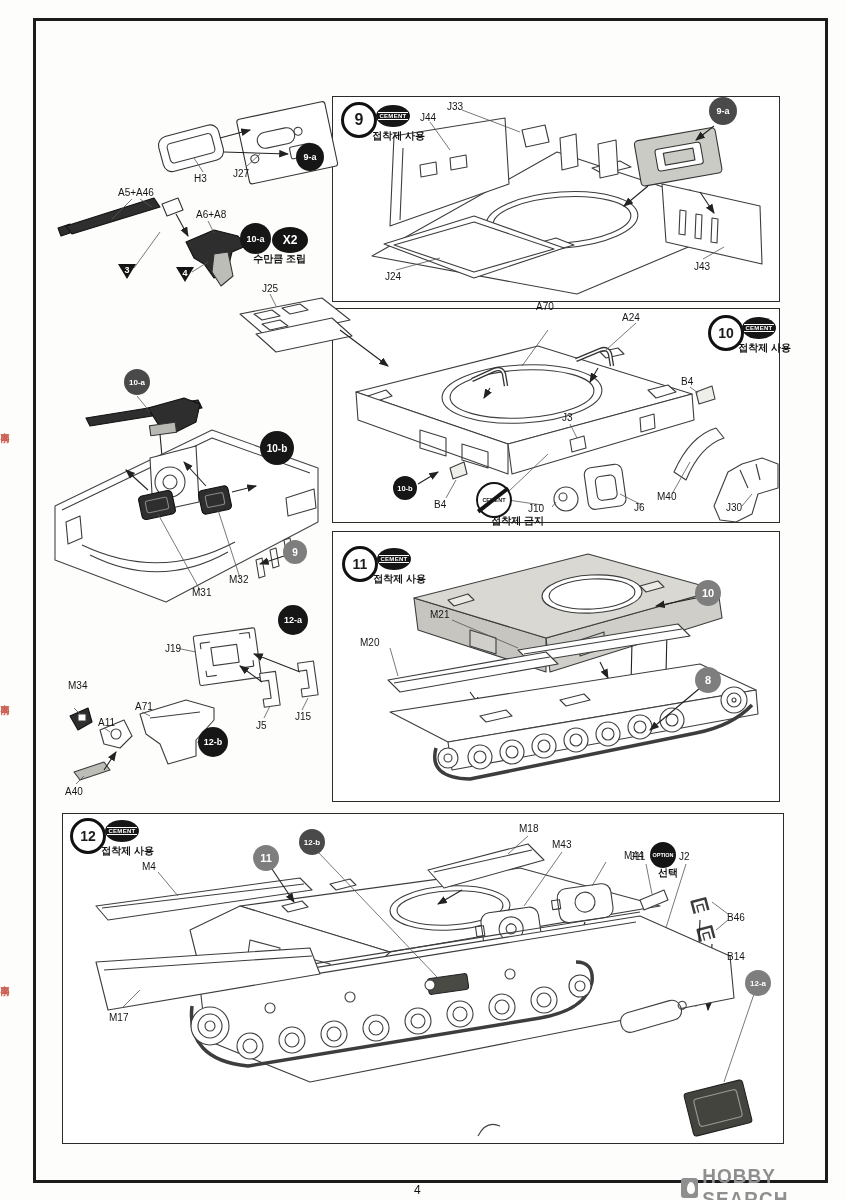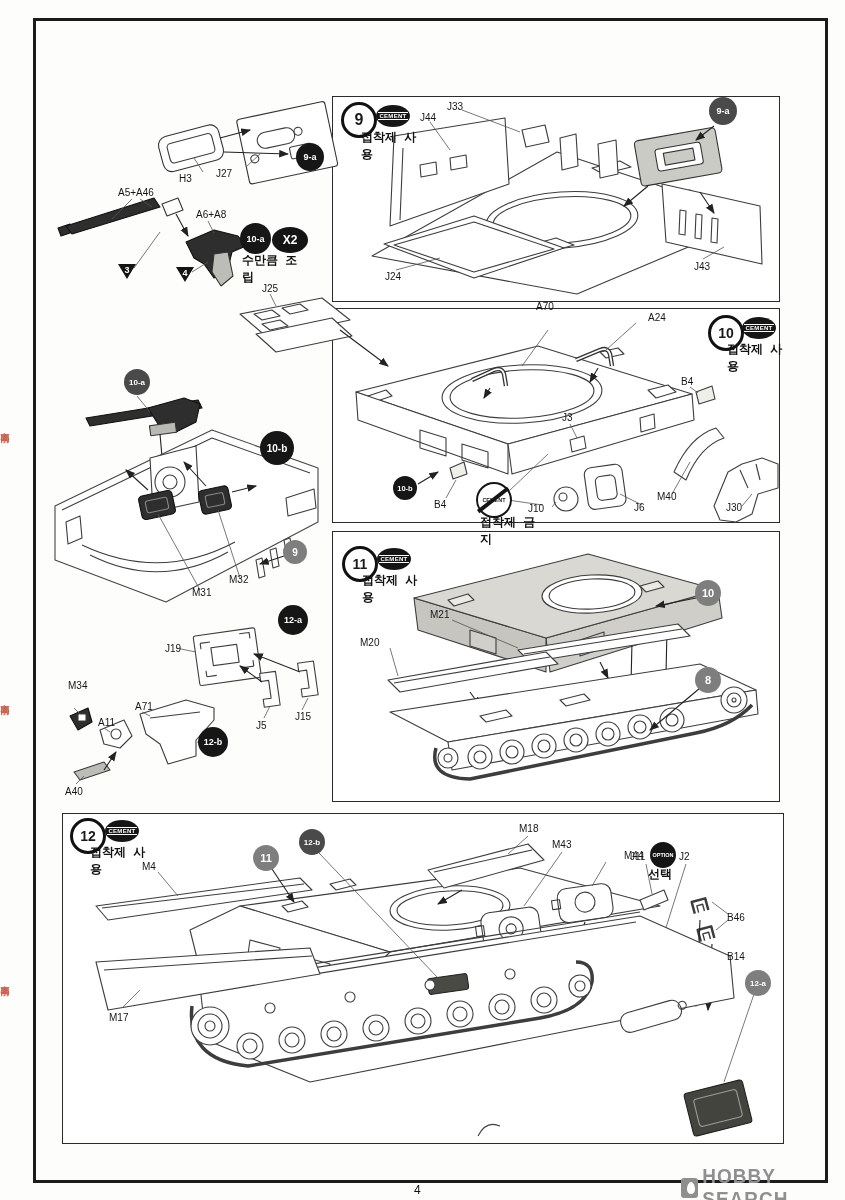--- a/index.html
+++ b/index.html
@@ -8,21 +8,21 @@
   .frame{position:absolute;left:33px;top:18px;width:789px;height:1159px;border:3px solid #1c1c1c;}
   .panel{position:absolute;border:1.6px solid #2b2b2b;background:#fff;}
   #art{position:absolute;left:0;top:0;z-index:3;pointer-events:none;}
   .pl{position:absolute;z-index:5;font-size:10px;font-weight:normal;color:#161616;white-space:nowrap;}
   .stc{position:absolute;z-index:5;width:30px;height:30px;border:3px solid #111;border-radius:50%;
        background:#fff;display:flex;align-items:center;justify-content:center;font-weight:bold;font-size:16px;}
   .cem{position:absolute;z-index:5;width:34px;height:22px;background:#151515;border-radius:50%;
        display:flex;align-items:center;justify-content:center;}
   .cem span{color:#fff;font-size:6px;font-weight:bold;letter-spacing:.3px;
        border-top:1px solid #fff;border-bottom:1px solid #fff;padding:0 1px;}
-  .kn{position:absolute;z-index:5;font-size:12px;font-weight:bold;color:#111;width:64px;text-align:left;font-family:Liberation Mono, monospace;}
+  .kn{position:absolute;z-index:5;font-size:10px;font-weight:bold;color:#111;width:64px;text-align:right;}
   .bdg{position:absolute;z-index:5;border-radius:50%;color:#fff;display:flex;align-items:center;
        justify-content:center;font-weight:bold;}
   .blk{background:#161616;}.gry{background:#7e7e7e;}.dgr{background:#4a4a4a;}
   .tri{position:absolute;z-index:5;width:18px;height:15px;background:#141414;
        clip-path:polygon(0 0,100% 0,50% 100%);color:#fff;font-size:9px;font-weight:bold;
        text-align:center;line-height:13px;}
   .noc{position:absolute;z-index:5;left:476px;top:482px;width:32px;height:32px;border:2.5px solid #141414;
        border-radius:50%;background:#fff;display:flex;align-items:center;justify-content:center;
        font-size:5.5px;font-weight:bold;}
   .noc i{position:absolute;left:-4px;top:14px;width:38px;height:3.5px;background:#141414;
@@ -476,27 +476,27 @@
   <div class="bdg dgr" style="left:299px;top:829px;width:26px;height:26px;font-size:8px">12-b</div>
   <div class="bdg gry" style="left:745px;top:970px;width:26px;height:26px;font-size:8px">12-a</div>
 
   <div class="tri" style="left:118px;top:264px">3</div>
   <div class="tri" style="left:176px;top:267px">4</div>
 
   <span class="pl" style="left:420px;top:112px">J44</span>
   <span class="pl" style="left:447px;top:101px">J33</span>
   <span class="pl" style="left:385px;top:271px">J24</span>
   <span class="pl" style="left:694px;top:261px">J43</span>
-  <span class="pl" style="left:179px;top:173px">H3</span>
-  <span class="pl" style="left:216px;top:168px">J27</span>
+  <span class="pl" style="left:194px;top:173px">H3</span>
+  <span class="pl" style="left:233px;top:168px">J27</span>
   <span class="pl" style="left:118px;top:187px">A5+A46</span>
   <span class="pl" style="left:196px;top:209px">A6+A8</span>
   <span class="pl" style="left:262px;top:283px">J25</span>
   <span class="pl" style="left:536px;top:301px">A70</span>
-  <span class="pl" style="left:648px;top:312px">A24</span>
+  <span class="pl" style="left:622px;top:312px">A24</span>
   <span class="pl" style="left:681px;top:376px">B4</span>
   <span class="pl" style="left:562px;top:412px">J3</span>
   <span class="pl" style="left:434px;top:499px">B4</span>
   <span class="pl" style="left:528px;top:503px">J10</span>
   <span class="pl" style="left:634px;top:502px">J6</span>
   <span class="pl" style="left:657px;top:491px">M40</span>
   <span class="pl" style="left:726px;top:502px">J30</span>
   <span class="pl" style="left:192px;top:587px">M31</span>
   <span class="pl" style="left:229px;top:574px">M32</span>
   <span class="pl" style="left:430px;top:609px">M21</span>

